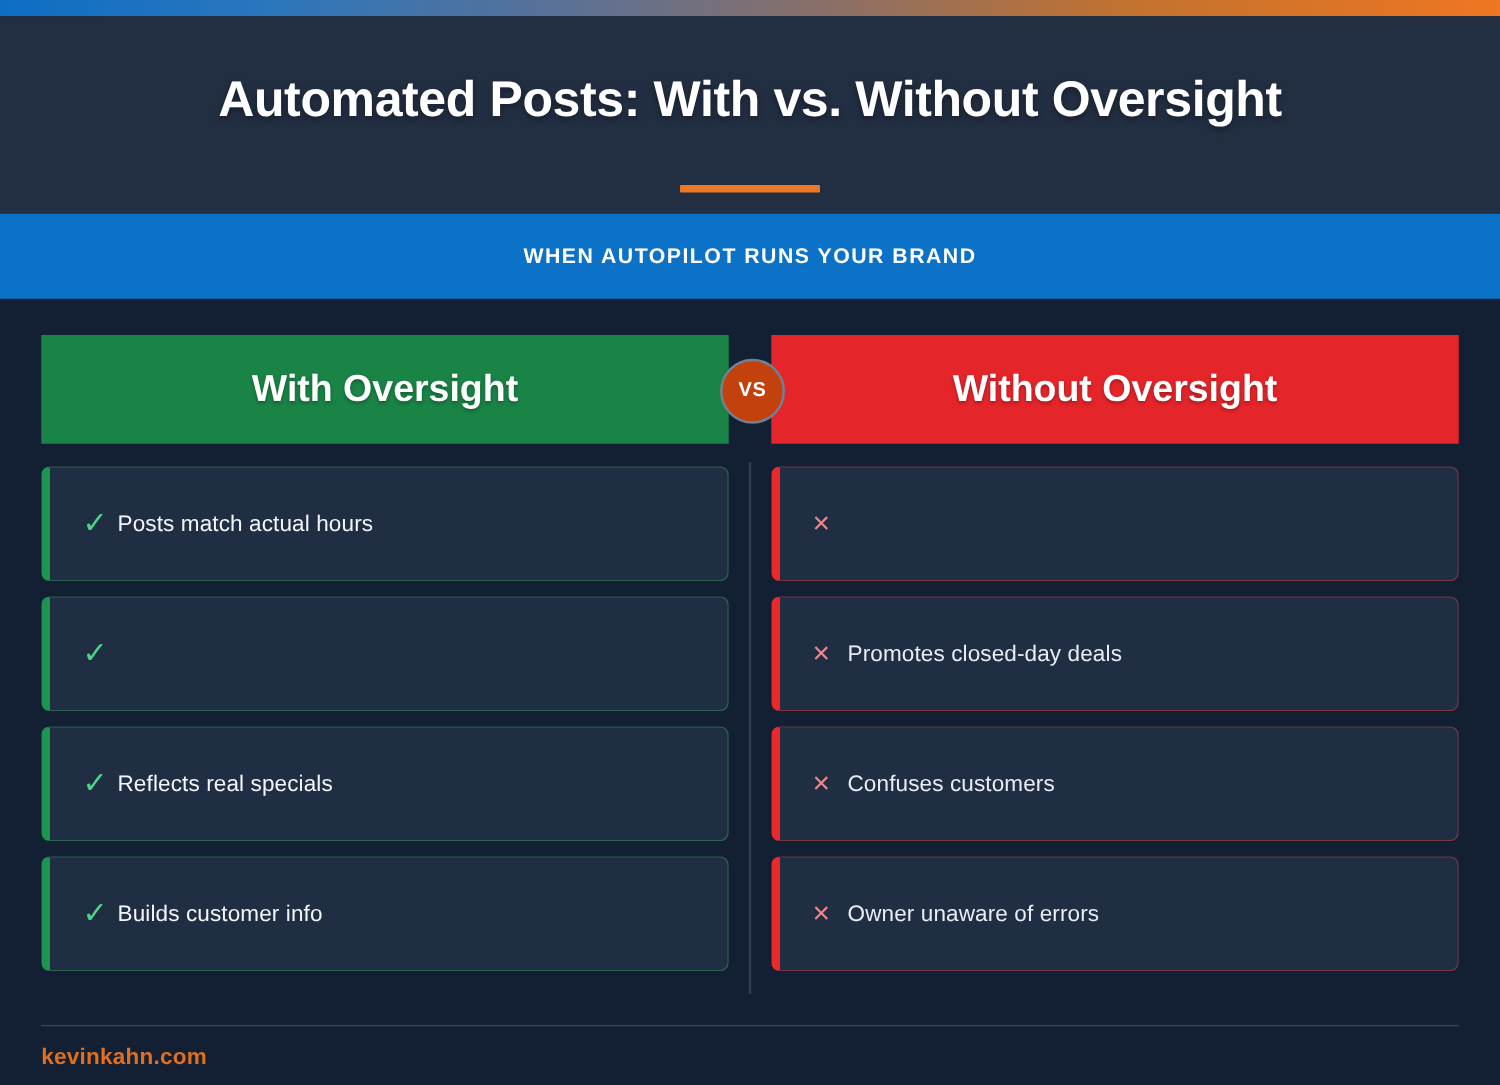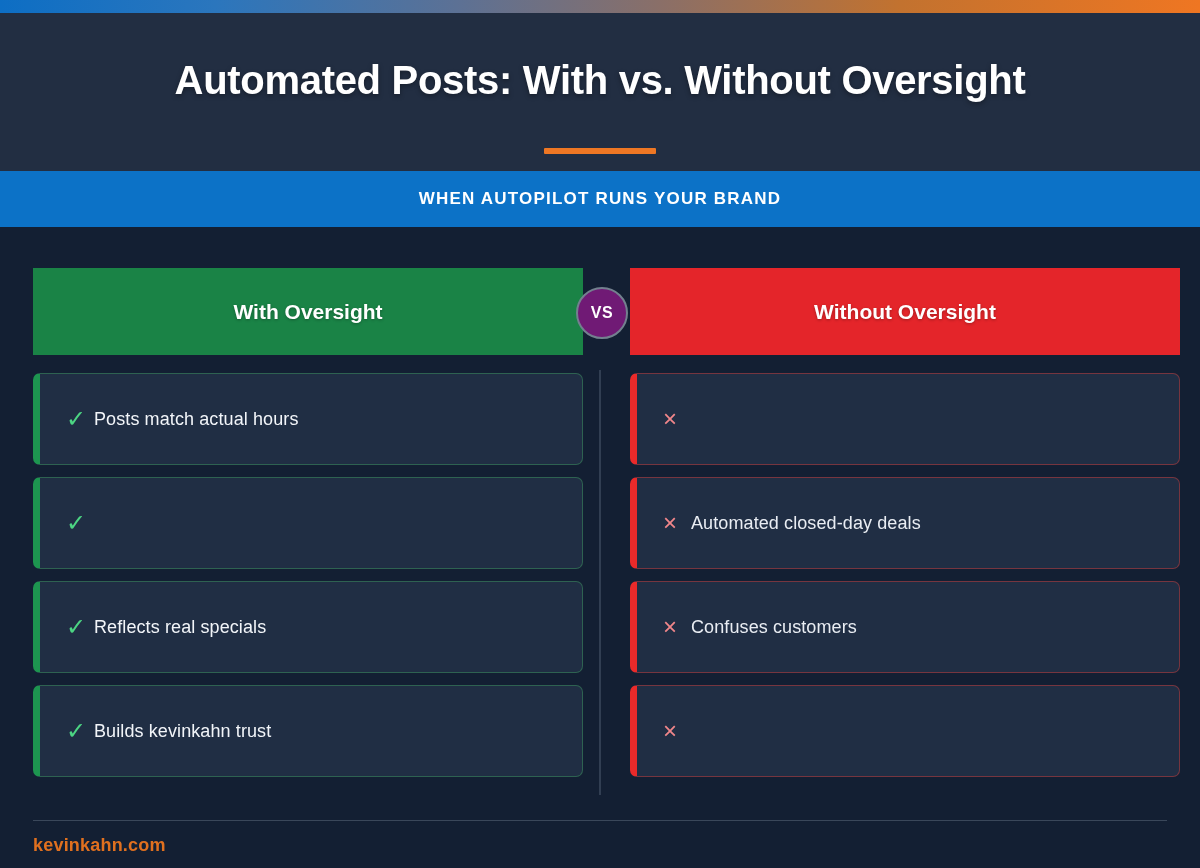--- a/index.html
+++ b/index.html
@@ -54,21 +54,21 @@
     height: 6px;
     background: #ee7724;
     border-radius: 1px;
   }
 
   
   .subtitle-band {
     position: absolute;
     top: 171px; left: 0;
     width: 1200px;
-    height: 56px;
+    height: 68px;
     background: #0c72c7;
     display: flex;
     align-items: center;
     justify-content: center;
   }
   .subtitle-text {
     font-size: 17px;
     font-weight: bold;
     color: #ffffff;
     letter-spacing: 1.2px;
@@ -81,45 +81,45 @@
     top: 233px; left: 0;
     width: 1200px;
     height: 580px;
   }
   .col {
     position: absolute;
     top: 35px;
     width: 550px;
   }
   .col-left  { left: 33px; }
-  .col-right { left: 630px; }
+  .col-right { left: 617px; }
 
   .col-header {
     height: 87px;
     display: flex;
     align-items: center;
     justify-content: center;
-    font-size: 21px;
+    font-size: 30px;
     font-weight: bold;
     color: #ffffff;
     text-shadow: 0 1px 3px rgba(0,0,0,0.3);
     text-align: center;
   }
   .col-header.good { background: #1a8346; }
   .col-header.bad  { background: #e4252a; }
 
   
   .vs-badge {
     position: absolute;
     left: 576px;
     top: 54px;
     width: 48px;
     height: 48px;
     border-radius: 50%;
-    background: #701a75;
+    background: #c2410c;
     border: 2px solid #73808f;
     display: flex;
     align-items: center;
     justify-content: center;
     font-size: 16px;
     font-weight: bold;
     color: #ffffff;
     letter-spacing: 0.5px;
     z-index: 5;
   }
@@ -224,46 +224,47 @@
         <span class="card-icon check">✓</span>
       </div>
 
       <div class="card good">
         <span class="card-icon check">✓</span>
         <span class="card-label">Reflects real specials</span>
       </div>
 
       <div class="card good">
         <span class="card-icon check">✓</span>
-        <span class="card-label">Builds kevinkahn trust</span>
+        <span class="card-label">Builds customer info</span>
       </div>
 
     </div>
   </div>
 
   <div class="col col-right">
     <div class="col-header bad">Without Oversight</div>
     <div class="card-list">
 
       <div class="card bad">
         <span class="card-icon cross">×</span>
       </div>
 
       <div class="card bad">
         <span class="card-icon cross">×</span>
-        <span class="card-label">Automated closed-day deals</span>
+        <span class="card-label">Promotes closed-day deals</span>
       </div>
 
       <div class="card bad">
         <span class="card-icon cross">×</span>
         <span class="card-label">Confuses customers</span>
       </div>
 
       <div class="card bad">
         <span class="card-icon cross">×</span>
+        <span class="card-label">Owner unaware of errors</span>
       </div>
 
     </div>
   </div>
 
 </div>
 
 <div class="footer">
   <div class="footer-brand">kevinkahn.com</div>
 </div>

